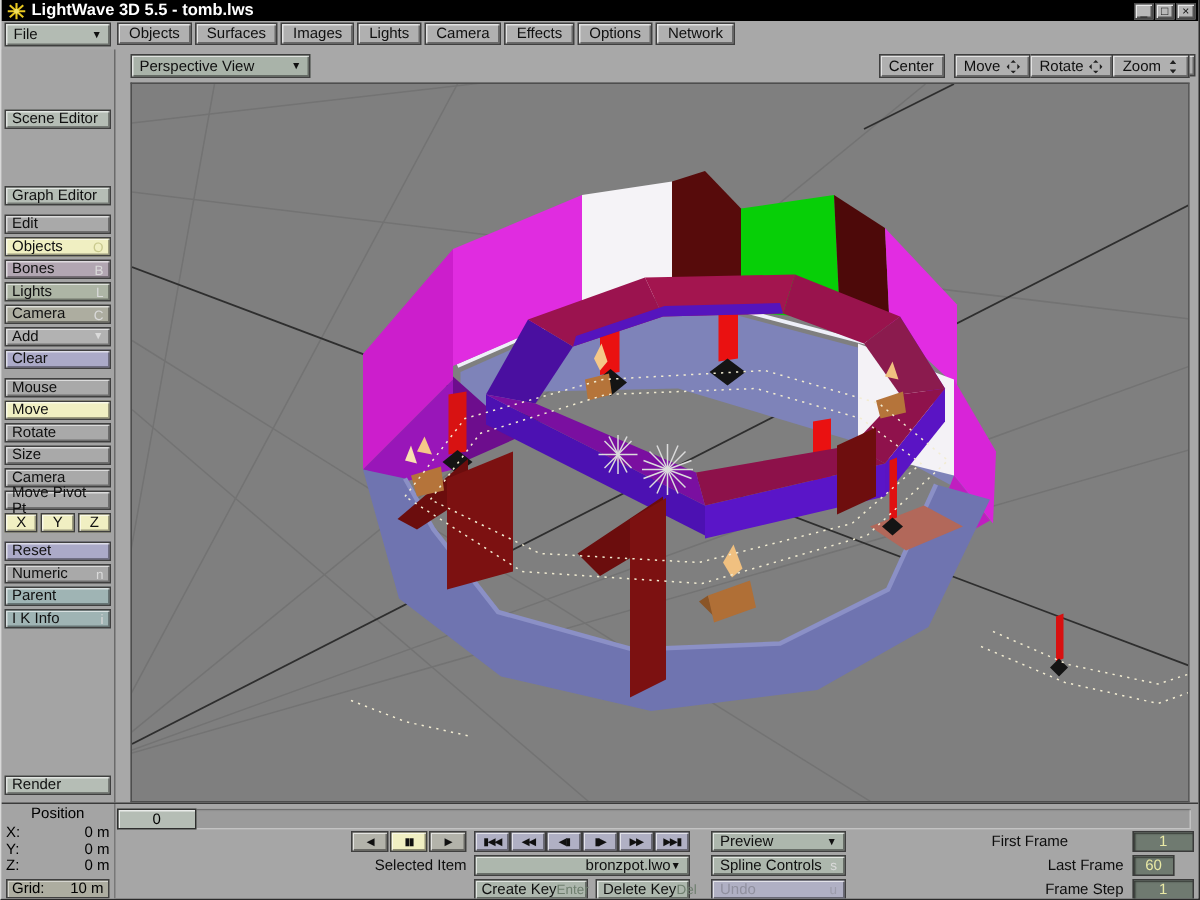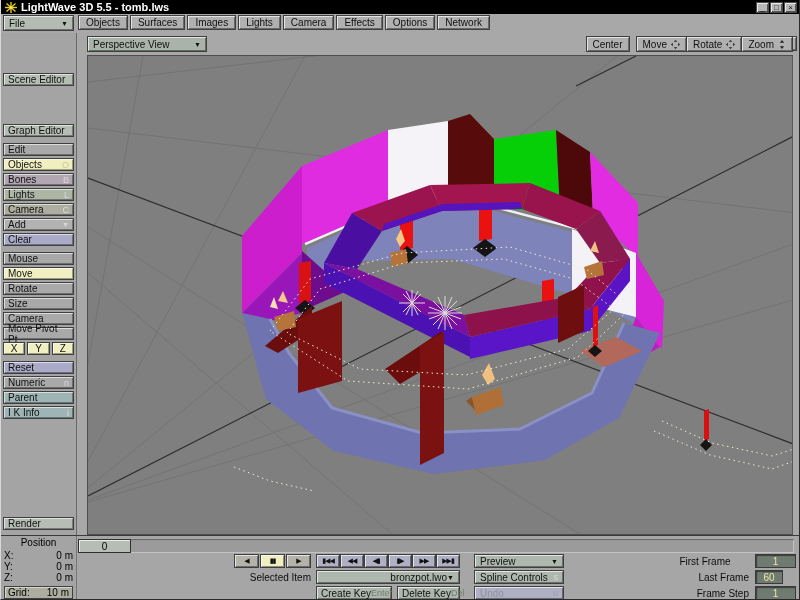--- a/index.html
+++ b/index.html
@@ -413,19 +413,19 @@
   </div>
   <div class="abs btn greenbtn" style="left:396px; top:50px; width:63px; height:14px; justify-content:space-between; padding:0 4px;">
     <span style="font-size:10px;">Delete Key</span>
     <span class="dim">Del</span>
   </div>
   <div class="abs btn disabled" style="left:473px; top:50px; width:90px; height:14px; justify-content:space-between; padding:0 5px;">
     <span style="font-size:10px;">Undo</span>
     <span class="sc" style="font-size:9px;">u</span>
   </div>
 
-  <div class="abs label" style="left:660px; top:20px; width:88px; text-align:center;">First Frame</div>
+  <div class="abs label" style="left:660px; top:20px; width:88px; text-align:left;">First Frame</div>
   <div class="abs vfield" style="left:754px; top:18px; width:41px; height:14px;">1</div>
   <div class="abs label" style="left:660px; top:36px; width:88px; text-align:right;">Last Frame</div>
   <div class="abs vfield" style="left:754px; top:34px; width:28px; height:14px;">60</div>
   <div class="abs label" style="left:660px; top:52px; width:88px; text-align:right;">Frame Step</div>
   <div class="abs vfield" style="left:754px; top:50px; width:41px; height:14px;">1</div>
 </div>
 
 </body></html>

